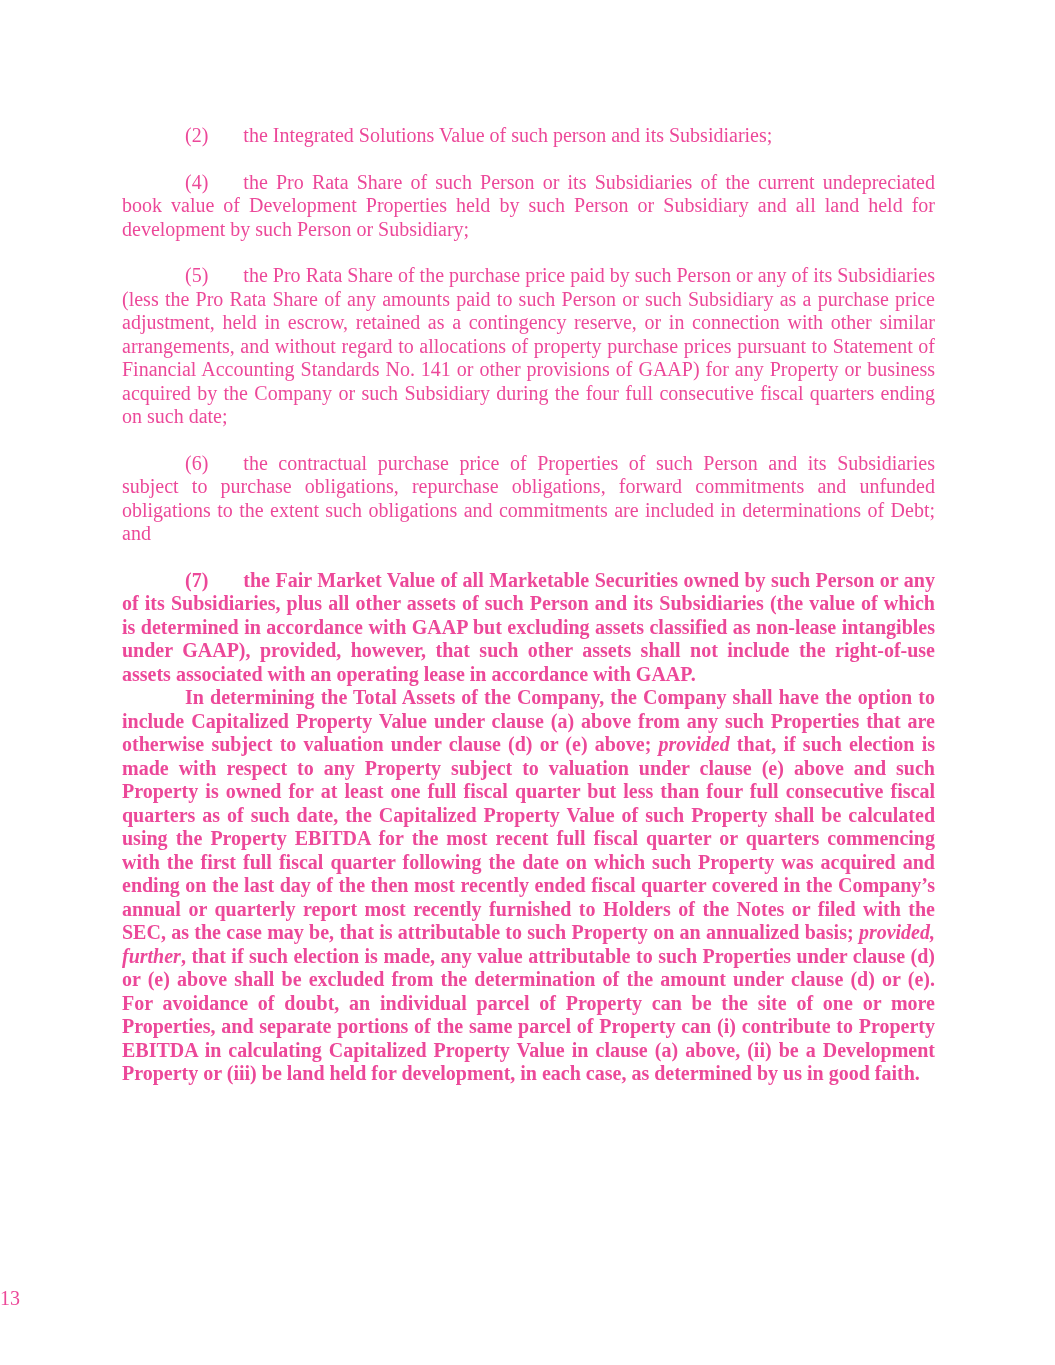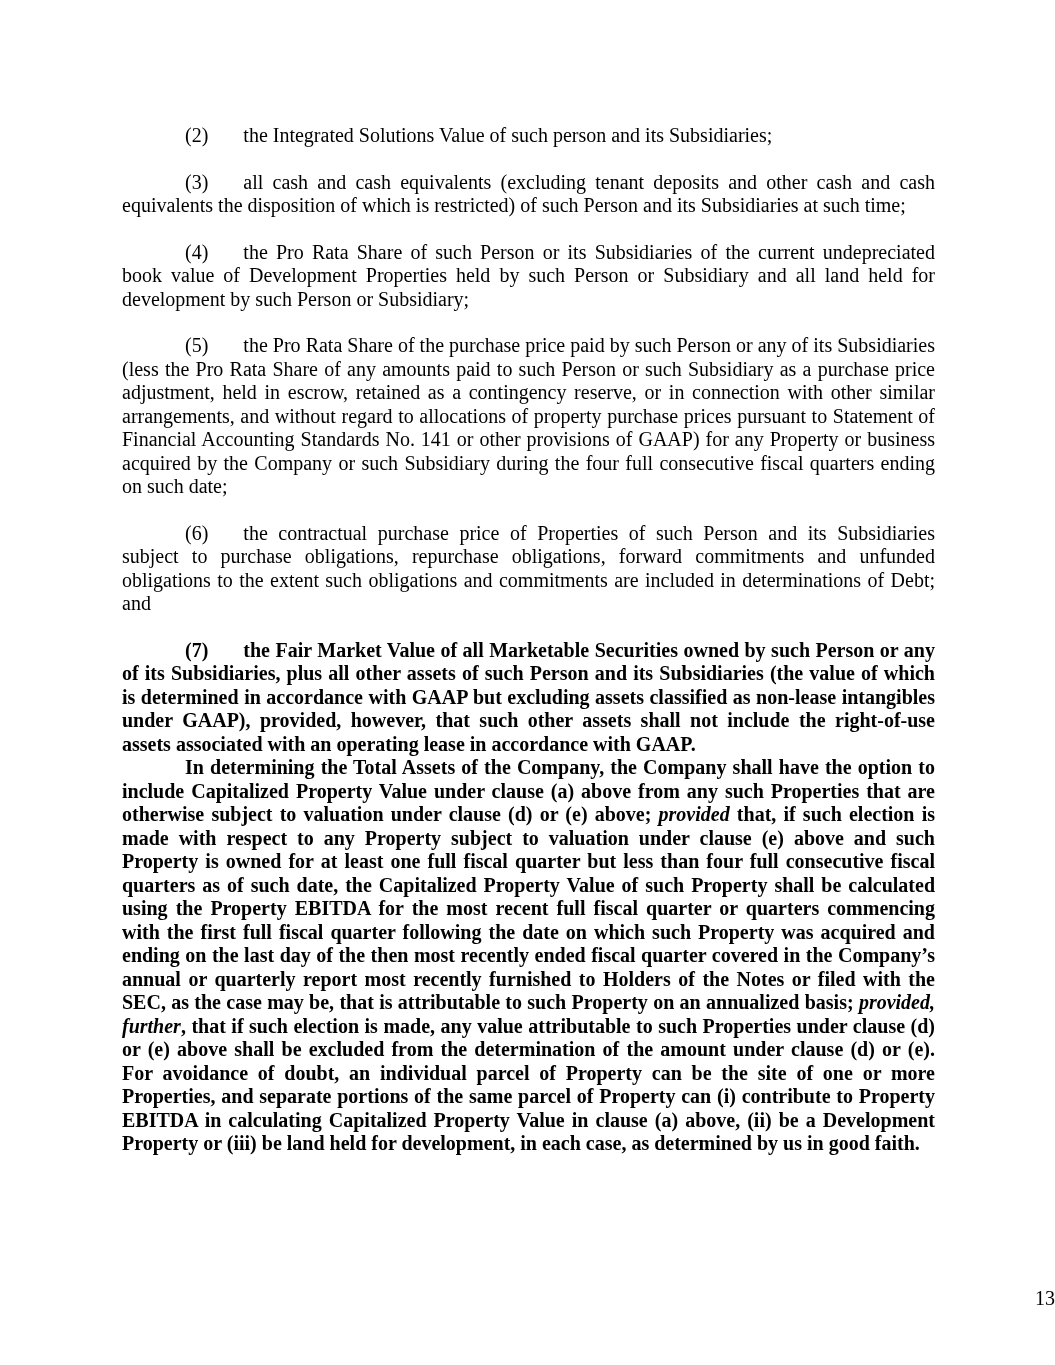--- a/index.html
+++ b/index.html
@@ -5,21 +5,21 @@
   html, body {
     margin: 0;
     padding: 0;
     background: #ffffff;
   }
   .page {
     position: relative;
     width: 1055px;
     height: 1365px;
     background: #ffffff;
-    color: #000000;
+    color: #ec4899;
     font-family: "Liberation Serif", "DejaVu Serif", serif;
     overflow: hidden;
   }
   .content {
     position: absolute;
     left: 122px;
     top: 124px;
     width: 813px;
   }
   .para {
@@ -38,34 +38,33 @@
     width: 35px;
   }
   .seg-italic {
     font-style: italic;
   }
   .page-number {
     position: absolute;
     left: 0;
     right: 0;
     bottom: 55px;
-    text-align: right;
+    text-align: left;
     font-size: 20px;
     line-height: 23.5px;
   }
 </style>
 </head>
 <body>
 
 <div class="page">
   <div class="content">
     <div id="clauses-container">
   <p class="para"><span>(2)</span><span class="tab-gap"></span><span>the Integrated Solutions Value of such person and its Subsidiaries;</span></p>
 
-  <p class="para"><span>(3)</span><span class="tab-gap"></span><span>all cash and cash equivalents (excluding tenant deposits and other cash and cash equivalents the disposition of which is restricted) of such Person and its Subsidiaries at such time;</span></p>
 
   <p class="para"><span>(4)</span><span class="tab-gap"></span><span>the Pro Rata Share of such Person or its Subsidiaries of the current undepreciated book value of Development Properties held by such Person or Subsidiary and all land held for development by such Person or Subsidiary;</span></p>
 
   <p class="para"><span>(5)</span><span class="tab-gap"></span><span>the Pro Rata Share of the purchase price paid by such Person or any of its Subsidiaries (less the Pro Rata Share of any amounts paid to such Person or such Subsidiary as a purchase price adjustment, held in escrow, retained as a contingency reserve, or in connection with other similar arrangements, and without regard to allocations of property purchase prices pursuant to Statement of Financial Accounting Standards No. 141 or other provisions of GAAP) for any Property or business acquired by the Company or such Subsidiary during the four full consecutive fiscal quarters ending on such date;</span></p>
 
   <p class="para"><span>(6)</span><span class="tab-gap"></span><span>the contractual purchase price of Properties of such Person and its Subsidiaries subject to purchase obligations, repurchase obligations, forward commitments and unfunded obligations to the extent such obligations and commitments are included in determinations of Debt; and</span></p>
 
   <p class="para"><span>(7)</span><span class="tab-gap"></span><span>the Fair Market Value of all Marketable Securities owned by such Person or any of its Subsidiaries, plus all other assets of such Person and its Subsidiaries (the value of which is determined in accordance with GAAP but excluding assets classified as non-lease intangibles under GAAP), provided, however, that such other assets shall not include the right-of-use assets associated with an operating lease in accordance with GAAP.</span></p>
 </div>
     <p class="para" id="closing-paragraph"><span class="seg-normal">In determining the Total Assets of the Company, the Company shall have the option to include Capitalized Property Value under clause (a) above from any such Properties that are otherwise subject to valuation under clause (d) or (e) above; </span><span class="seg-italic">provided</span><span class="seg-normal"> that, if such election is made with respect to any Property subject to valuation under clause (e) above and such Property is owned for at least one full fiscal quarter but less than four full consecutive fiscal quarters as of such date, the Capitalized Property Value of such Property shall be calculated using the Property EBITDA for the most recent full fiscal quarter or quarters commencing with the first full fiscal quarter following the date on which such Property was acquired and ending on the last day of the then most recently ended fiscal quarter covered in the Company’s annual or quarterly report most recently furnished to Holders of the Notes or filed with the SEC, as the case may be, that is attributable to such Property on an annualized basis; </span><span class="seg-italic">provided, further</span><span class="seg-normal">, that if such election is made, any value attributable to such Properties under clause (d) or (e) above shall be excluded from the determination of the amount under clause (d) or (e). For avoidance of doubt, an individual parcel of Property can be the site of one or more Properties, and separate portions of the same parcel of Property can (i) contribute to Property EBITDA in calculating Capitalized Property Value in clause (a) above, (ii) be a Development Property or (iii) be land held for development, in each case, as determined by us in good faith.</span></p>

